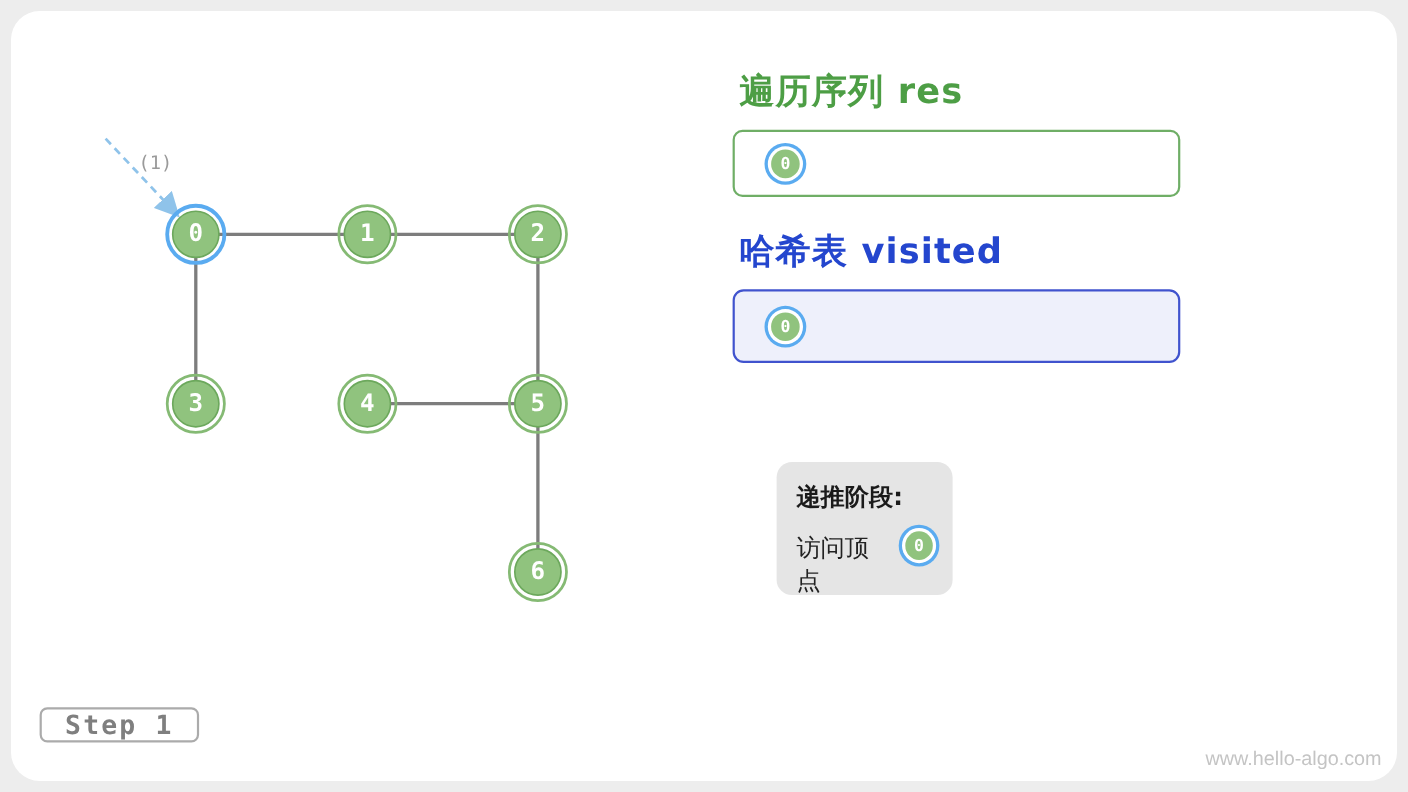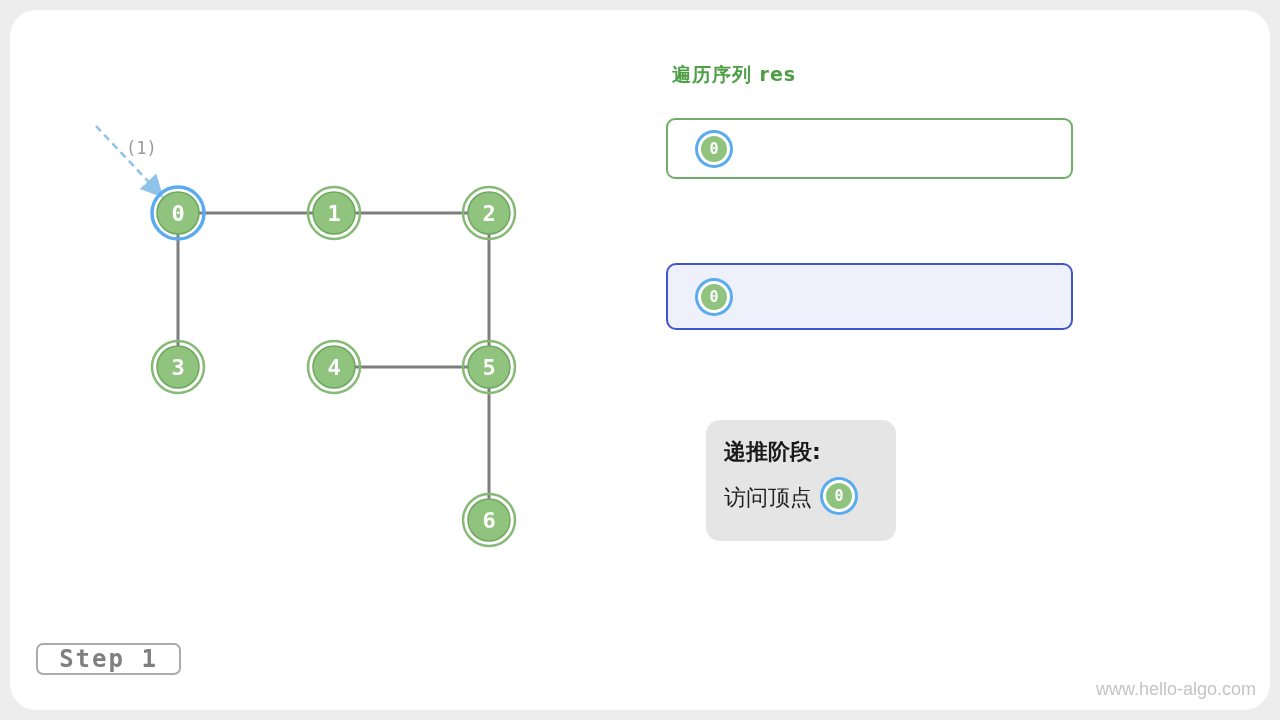--- a/index.html
+++ b/index.html
@@ -1,37 +1,37 @@
 <!DOCTYPE html>
 <html style="--bg: #EDEDED; --card: #FFFFFF; --node_fill: #90C37E; --node_stroke: #6CA85C; --node_ring: #85BA74; --highlight: #5AABF0; --edge: #7D7D7D; --arrow: #8FC3EA; --annotation: #9A9A9A; --title_green: #4D9E45; --title_blue: #2446CE; --res_border: #6FAE66; --visited_border: #4053CE; --visited_fill: #EEF0FB; --status_bg: #E5E5E5; --step_border: #ABABAB; --step_text: #7F7F7F; --watermark: #C4C4C4;"><head>
 <meta charset="utf-8">
 <style>
   html,body{margin:0;padding:0;}
   body{width:1280px;height:720px;overflow:hidden;}
   .stage{position:relative;width:1280px;height:720px;background:var(--bg,#EDEDED);font-family:"DejaVu Sans",sans-serif;}
   .card{position:absolute;inset:10px;background:var(--card,#FFFFFF);border-radius:26px;}
   #graph-svg{position:absolute;left:0;top:0;}
 
-  .panel-title{position:absolute;font-size:19px;font-weight:bold;letter-spacing:1px;
+  .panel-title{position:absolute;font-size:32px;font-weight:bold;letter-spacing:1px;
     font-family:"DejaVu Sans","DejaVu Sans Mono",sans-serif;}
   .res-title{left:672px;top:62px;color:var(--title_green,#4D9E45);}
   .visited-title{left:672px;top:207px;color:var(--title_blue,#2446CE);}
 
   .slot-box{position:absolute;box-sizing:border-box;display:flex;align-items:center;padding-left:25px;}
   .res-box{left:666px;top:118px;width:407px;height:61px;background:#FFFFFF;
     border:2px solid var(--res_border,#6FAE66);border-radius:9px;}
   .visited-box{left:666px;top:263px;width:407px;height:67px;background:var(--visited_fill,#EEF0FB);
     border:2px solid var(--visited_border,#4053CE);border-radius:10px;}
 
   .chip{display:inline-flex;align-items:center;justify-content:center;width:26px;height:26px;border-radius:50%;
     background:var(--node_fill,#90C37E);color:#fff;font-family:"DejaVu Sans Mono",monospace;font-weight:bold;
     font-size:15px;box-shadow:0 0 0 3px #fff,0 0 0 6px var(--highlight,#5AABF0);margin-left:8px;}
   .chip-row{display:flex;align-items:center;}
 
-  .status-box{position:absolute;left:706px;top:420px;width:190px;height:121px;box-sizing:border-box;
+  .status-box{position:absolute;left:706px;top:420px;width:160px;height:121px;box-sizing:border-box;
     background:var(--status_bg,#E5E5E5);border-radius:14px;padding:17px 18px;}
   .status-title{font-size:22px;font-weight:bold;color:#1A1A1A;}
   .status-row{margin-top:16px;display:flex;align-items:flex-start;gap:6px;font-size:22px;color:#222;}
 
   .step-box{position:absolute;left:36px;top:643px;width:145px;height:32px;box-sizing:border-box;background:#fff;
     border:2px solid var(--step_border,#ABABAB);border-radius:7px;display:flex;align-items:center;justify-content:center;
     font-family:"DejaVu Sans Mono",monospace;font-weight:bold;font-size:24px;letter-spacing:2px;
     color:var(--step_text,#7F7F7F);}
   .watermark{position:absolute;right:24px;top:679px;font-family:Liberation Sans, sans-serif;
     font-size:18px;color:var(--watermark,#C4C4C4);}
@@ -79,20 +79,21 @@
       <text x="489" y="520" fill="#fff" font-size="22" font-weight="bold" text-anchor="middle" dominant-baseline="central" font-family="&quot;DejaVu Sans Mono&quot;, monospace">6</text>
     </svg>
 
   <div class="panel-title res-title">遍历序列 res</div>
   <div class="slot-box res-box">
     <div class="chip-row" id="res-items">
         <span class="chip">0</span>
       </div>
   </div>
 
+  <div class="panel-title visited-title">哈希表 visited</div>
   <div class="slot-box visited-box">
     <div class="chip-row" id="visited-items">
         <span class="chip">0</span>
       </div>
   </div>
 
   <div class="status-box">
     <div class="status-title">递推阶段:</div>
     <div class="status-row">
       <span>访问顶点</span>

